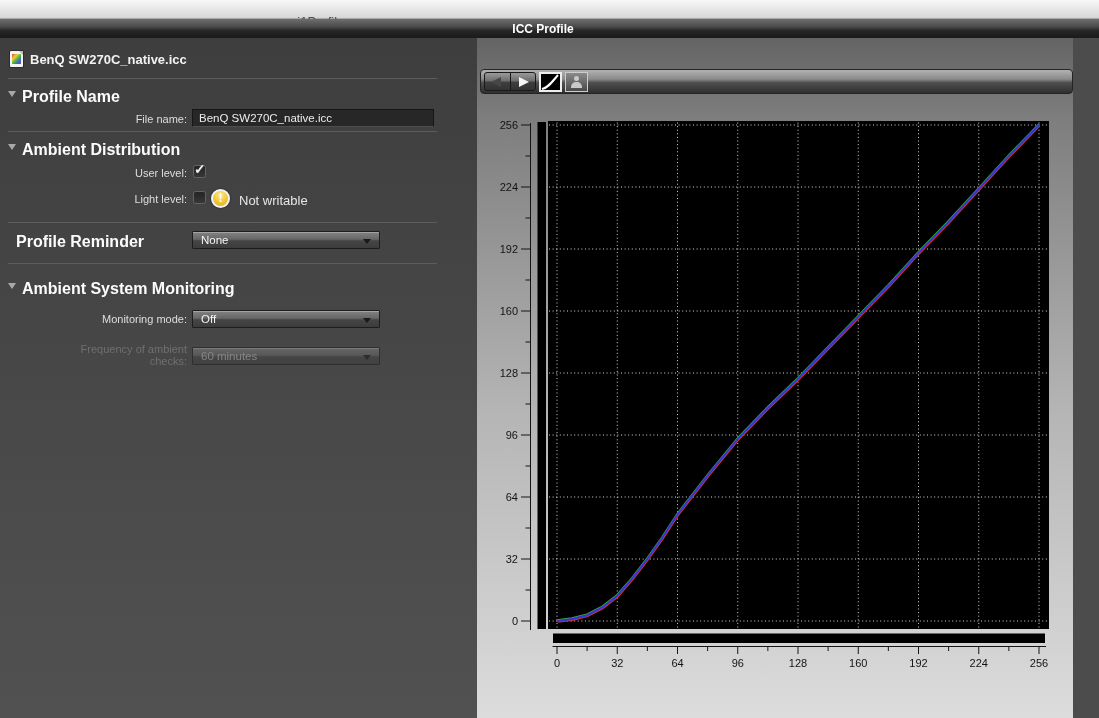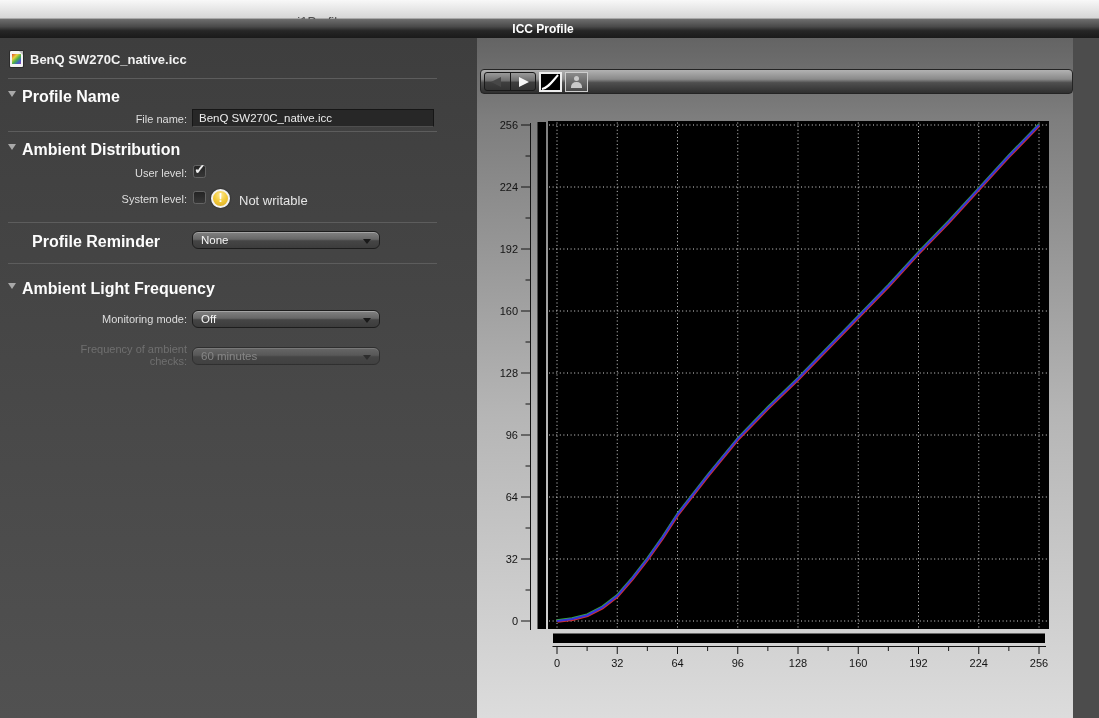--- a/index.html
+++ b/index.html
@@ -55,21 +55,21 @@
     background:linear-gradient(#242424,#373737); border:1px solid #636363; border-radius:2.5px; }
   .checkbox .mark { position:absolute; left:0px; top:-5px; font-size:14px; font-weight:bold; color:#efefef; }
 
   .warn-icon { position:absolute; left:211px; width:19px; height:19px; border-radius:50%;
     background:radial-gradient(circle at 50% 28%, #ffe996 0%, #f3cc3e 45%, #d9a81e 100%);
     border:2px solid #f2f2f2; box-shadow:0 0 2px rgba(0,0,0,.6); }
   .warn-icon .bang { position:absolute; left:0; top:0px; width:15px; text-align:center;
     font-size:12px; font-weight:bold; color:#fff; }
   .warn-text { position:absolute; left:239px; font-size:13px; color:#e6e6e6; }
 
-  .dropdown { position:absolute; left:192px; width:188px; height:18px; border-radius:6px;
+  .dropdown { position:absolute; left:192px; width:188px; height:18px; border-radius:1px;
     background:linear-gradient(#828282 0%,#676767 45%,#454545 55%,#3c3c3c 100%);
     border:1px solid #1d1d1d; box-shadow:inset 0 1px 0 rgba(255,255,255,.28); }
   .dropdown .dd-label { position:absolute; left:8px; top:2px; font-size:11.5px; color:#f5f5f5; }
   .dropdown .dd-arrow { position:absolute; right:8px; top:7px; width:0; height:0;
     border-left:4px solid transparent; border-right:4px solid transparent;
     border-top:5px solid #191919; }
   .dropdown.disabled { opacity:.55;text-align:center; }
   .dropdown.disabled .dd-label { color:#b9b9b9; }
 
   
@@ -135,38 +135,38 @@
 <div class="divider" style="top:131px"></div>
 
 <div class="section-header" style="top:141px">
   <div class="tri"></div>
   <div class="section-label">Ambient Distribution</div>
 </div>
 <div class="form-label" style="top:167px">User level:</div>
 <div class="checkbox" style="top:165px">
   <div class="mark">✓</div>
 </div>
-<div class="form-label" style="top:193px">System level:</div>
+<div class="form-label" style="top:193px">Light level:</div>
 <div class="checkbox" style="top:191px"></div>
 <div class="warn-icon" style="top:189px">
   <div class="bang">!</div>
 </div>
 <div class="warn-text" style="top:193px">Not writable</div>
 <div class="divider" style="top:222px"></div>
 
-<div class="section-label" style="position:absolute; left:32px; top:233px">Profile Reminder</div>
+<div class="section-label" style="position:absolute; left:16px; top:233px">Profile Reminder</div>
 <div class="dropdown" style="top:231px">
   <div class="dd-label">None</div>
   <div class="dd-arrow"></div>
 </div>
 <div class="divider" style="top:263px"></div>
 
 <div class="section-header" style="top:280px">
   <div class="tri"></div>
-  <div class="section-label">Ambient Light Frequency</div>
+  <div class="section-label">Ambient System Monitoring</div>
 </div>
 <div class="form-label" style="top:313px">Monitoring mode:</div>
 <div class="dropdown" style="top:310px">
   <div class="dd-label">Off</div>
   <div class="dd-arrow"></div>
 </div>
 <div class="form-label dim" style="top:344px">
   <div>Frequency of ambient</div>
   <div>checks:</div>
 </div>

